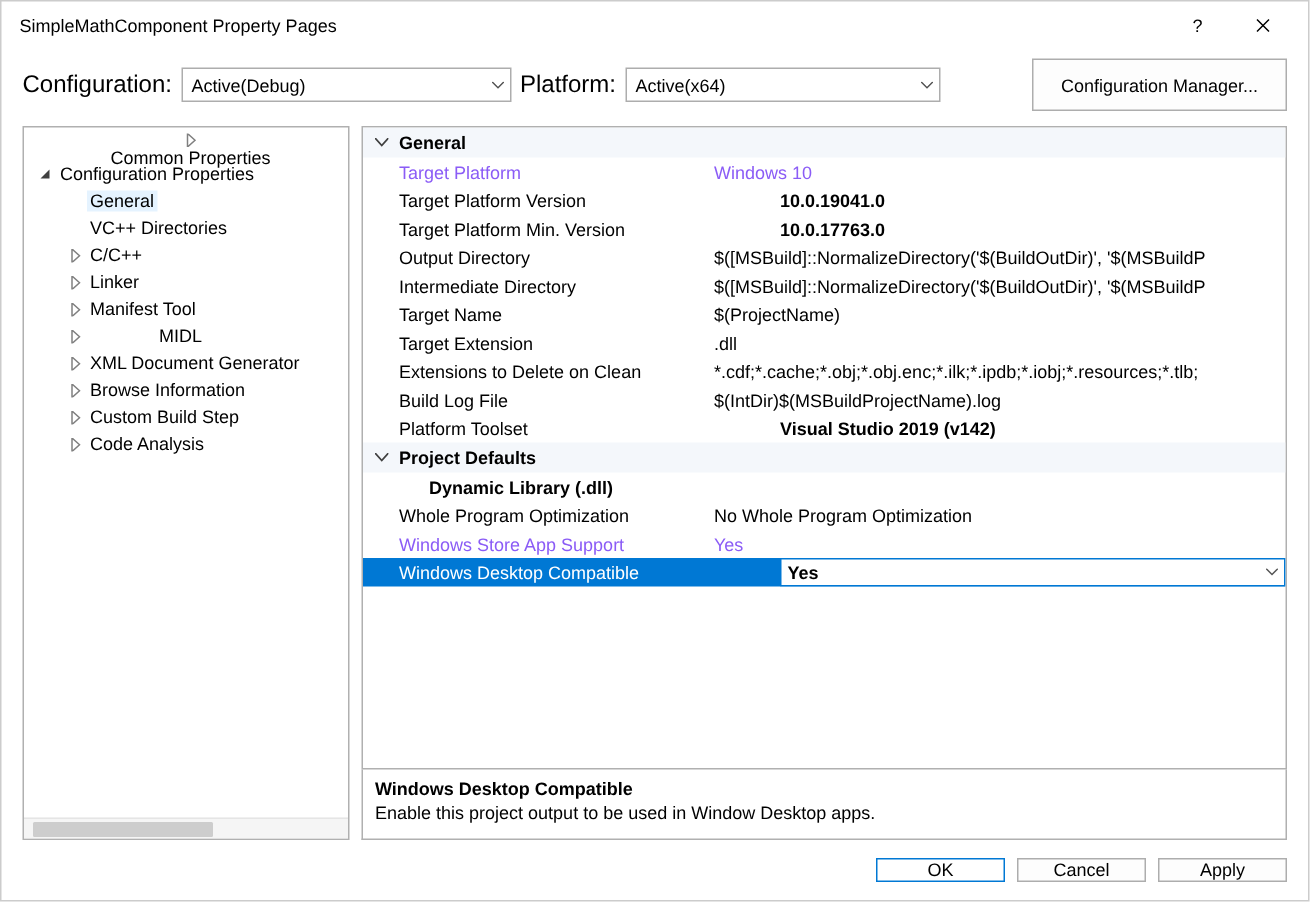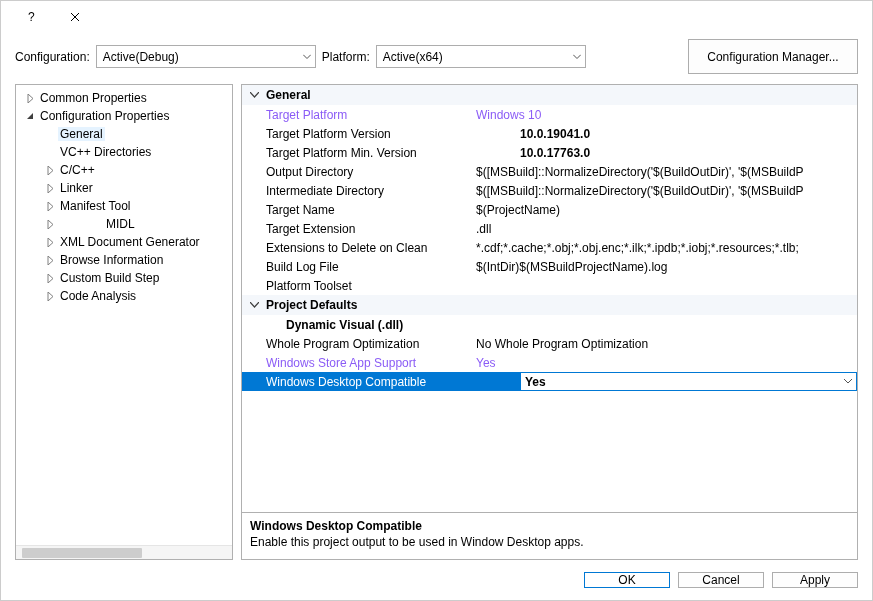--- a/index.html
+++ b/index.html
@@ -4,21 +4,21 @@
 <style>
 * { box-sizing: border-box; margin: 0; padding: 0; font-family: "Segoe UI", Tahoma, sans-serif; font-size: 12px; }
 body { background: #fff; color: #000; width: 873px; height: 601px; overflow: hidden; display: flex; flex-direction: column; border: 1px solid #ccc; }
 
 .titlebar { display: flex; align-items: center; height: 32px; padding: 0 8px; }
 .titlebar .title { flex: 1; padding-left: 4px; font-size: 12px; }
 .titlebar .btn { width: 44px; height: 30px; display: flex; align-items: center; justify-content: center; }
 .titlebar .btn svg { width: 10px; height: 10px; }
 
 .toolbar { display: flex; align-items: center; gap: 6px; padding: 6px 14px 10px 14px; }
-.toolbar label { font-size: 12px; }
+.toolbar label { font-size: 16px; }
 .dropdown { position: relative; flex: 0 0 auto; height: 23px; border: 1px solid #adadad; background: #fff; display: flex; align-items: center; padding: 0 20px 0 6px; }
 .dropdown .chev { position: absolute; right: 4px; top: 50%; transform: translateY(-50%); }
 .cfg-dd { width: 220px; }
 .plat-dd { width: 210px; }
 .cfg-mgr { width: 170px; height: 35px; border: 1px solid #adadad; background: #fdfdfd; text-align: center; display:flex;align-items:center;justify-content:center; }
 
 .main { flex: 1; display: flex; gap: 8px; padding: 0 14px; min-height: 0; }
 
 .tree-wrap { width: 218px; border: 1px solid #b0b0b0; overflow:hidden; display:flex; flex-direction:column; }
 .tree { padding: 4px 0; overflow-x: auto; overflow-y: hidden; flex:1; }
@@ -49,20 +49,21 @@
 .footer { display:flex; justify-content:flex-end; gap:8px; padding:12px 14px; }
 .footer button { width:86px; height:16px; border:1px solid #adadad; background:#fdfdfd; }
 .footer button.primary { border:1px solid #0078d4; background:#fff; }
 
 svg { display:block; }
 </style>
 </head>
 <body>
 
 <div class="titlebar">
+  <div class="title">SimpleMathComponent Property Pages</div>
   <div class="btn">
     <svg viewBox="0 0 10 10">
         <text x="2" y="9" font-size="10">?</text>
       </svg>
   </div>
   <div class="btn">
     <svg viewBox="0 0 10 10">
         <path d="M1 1 L9 9 M9 1 L1 9" stroke="#000" stroke-width="1"></path>
       </svg>
   </div>
@@ -90,21 +91,21 @@
   <div style="flex:1"></div>
   <div class="cfg-mgr">
     <span>Configuration Manager...</span>
   </div>
 </div>
 
 <div class="main">
 
   <div class="tree-wrap">
     <div class="tree" id="tree">
-        <div class="tree-item" style="padding-left: 6px;">
+        <div class="tree-item" style="padding-left: 6px; flex-direction: column;">
           <span class="arrow">
             <svg width="9" height="9">
               <path d="M2 0 L7 4.5 L2 9 Z" fill="none" stroke="#808080"></path>
             </svg>
           </span>
           <span class="label">Common Properties</span>
         </div>
         <div class="tree-item" style="padding-left: 6px;">
           <span class="arrow">
             <svg width="9" height="9">
@@ -233,31 +234,32 @@
           <div class="row">
             <div class="name">Extensions to Delete on Clean</div>
             <div class="val"><span>*.cdf;*.cache;*.obj;*.obj.enc;*.ilk;*.ipdb;*.iobj;*.resources;*.tlb;</span></div>
           </div>
           <div class="row">
             <div class="name">Build Log File</div>
             <div class="val"><span>$(IntDir)$(MSBuildProjectName).log</span></div>
           </div>
           <div class="row">
             <div class="name">Platform Toolset</div>
+            <div class="val bold"><span>Visual Studio 2019 (v142)</span></div>
           </div>
           <div class="sec-header">
             <span class="arrow">
               <svg width="9" height="6">
                 <path d="M0 0 L4.5 5 L9 0" stroke="#404040" fill="none" stroke-width="1.2"></path>
               </svg>
             </span>
             <span>Project Defaults</span>
           </div>
           <div class="row">
-            <div class="val bold"><span>Dynamic Visual (.dll)</span></div>
+            <div class="val bold"><span>Dynamic Library (.dll)</span></div>
           </div>
           <div class="row">
             <div class="name">Whole Program Optimization</div>
             <div class="val"><span>No Whole Program Optimization</span></div>
           </div>
           <div class="row">
             <div class="name dim">Windows Store App Support</div>
             <div class="val dim"><span>Yes</span></div>
           </div>
           <div class="row selected">

